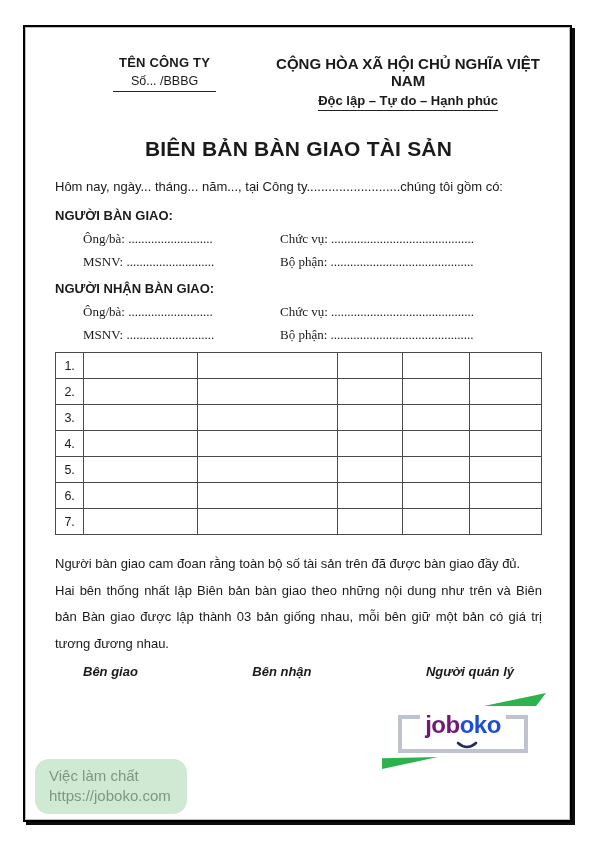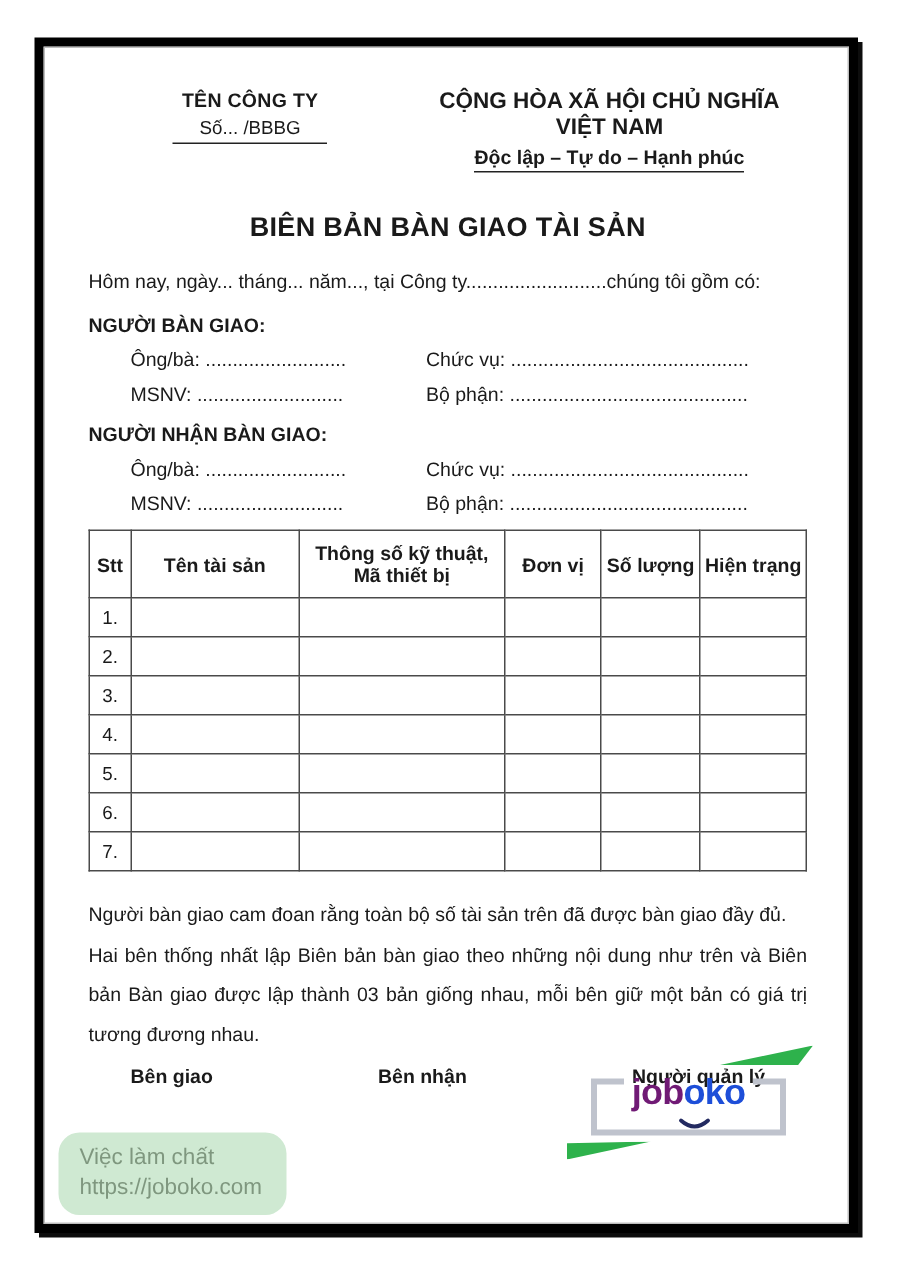--- a/index.html
+++ b/index.html
@@ -1,53 +1,53 @@
 <!DOCTYPE html>
 <html><head>
 <meta charset="utf-8">
 <style>
   html,body{margin:0;padding:0;background:#ffffff;}
   body{width:600px;height:849px;position:relative;font-family:"Liberation Sans",sans-serif;color:#1a1a1a;}
   .page{
     position:absolute;left:23px;top:25px;width:549px;height:797px;
-    background:#fff;border:6px solid #000000;
+    background:#fff;border:2px solid #000000;
     box-shadow:3px 3px 0 #0d0d0d, inset 0 0 0 1px #bdbdbd;
     box-sizing:border-box;overflow:hidden;
   }
   .inner{padding:28px 28px 0 30px;}
   
   .doc-header{display:flex;}
   .dh-left{width:45%;text-align:center;}
   .dh-right{width:55%;text-align:center;}
   .company-title{font-weight:bold;font-size:13px;letter-spacing:.2px;}
   .company-no{display:inline-block;font-size:12.5px;margin-top:4px;padding:0 18px 3px 18px;border-bottom:1px solid #222;}
   .motto1{font-weight:bold;font-size:15px;}
   .motto2{display:inline-block;font-weight:bold;font-size:13px;margin-top:4px;padding-bottom:2px;border-bottom:1px solid #222;}
   .dateline{font-style:italic;font-size:12.5px;margin-top:5px;color:#222;}
   
-  .doc-title{text-align:center;font-weight:bold;font-size:18px;margin:26px 0 18px 0;letter-spacing:.2px;}
+  .doc-title{text-align:center;font-weight:bold;font-size:21px;margin:26px 0 18px 0;letter-spacing:.2px;}
   
   .intro{font-size:13px;margin:0 0 14px 0;}
   .sec-heading{font-weight:bold;font-size:13px;margin:8px 0 4px 0;}
-  .field-row{display:flex;font-size:13px;line-height:23px;}
+  .field-row{display:flex;font-size:13px;line-height:23px;font-family:Liberation Serif, serif;}
   .f-left{width:225px;padding-left:28px;box-sizing:border-box;}
   .f-right{flex:1;}
   .lead{font-size:13px;margin:6px 0 12px 0;}
   
   table{border-collapse:collapse;width:100%;table-layout:fixed;margin-top:6px;}
   th,td{border:1px solid #4a4a4a;}
   th{font-size:13px;font-weight:bold;white-space:pre-line;padding:4px 2px;height:36px;vertical-align:middle;}
   td{height:23px;font-size:12.5px;}
   td.stt{text-align:center;}
   col.c-stt{width:5.8%;} col.c-name{width:23.4%;} col.c-spec{width:28.8%;}
   col.c-unit{width:13.4%;} col.c-qty{width:13.8%;} col.c-state{width:14.8%;}
   
   .closing{margin-top:16px;font-size:13px;line-height:2.05;}
   .closing .just{text-align:justify;}
-  .signatures{display:flex;justify-content:space-between;font-weight:bold;font-size:13px;margin-top:6px;padding:0 28px 0 28px;}
+  .signatures{display:flex;justify-content:space-between;font-weight:bold;font-size:13px;margin-top:6px;padding:0 28px 0 28px;font-style:italic;}
   
   .logo{position:absolute;right:32px;top:668px;width:150px;height:80px;}
   .logo .tray{position:absolute;left:0;top:12px;}
   .logo .wordmark{position:absolute;left:0;top:18px;width:100%;text-align:center;
     font-weight:bold;font-size:24px;letter-spacing:-0.5px;line-height:1;}
   .logo .lg-green{color:#701a75;}
   .logo .lg-navy{color:#1d4ed8;}
   .swoosh-top{position:absolute;right:-8px;top:-2px;width:62px;height:13px;background:#2eb24c;
     clip-path:polygon(0 100%, 100% 0, 84% 100%);}
   .swoosh-bottom{position:absolute;left:-6px;bottom:6px;width:56px;height:12px;background:#2eb24c;
@@ -101,29 +101,20 @@
     <table>
       <colgroup>
         <col class="c-stt">
           <col class="c-name">
           <col class="c-spec">
         <col class="c-unit">
           <col class="c-qty">
           <col class="c-state">
       </colgroup>
       <tbody>
-          <tr>
-        <th>Stt</th>
-        <th>Tên tài sản</th>
-        <th>Thông số kỹ thuật,
-Mã thiết bị</th>
-        <th>Đơn vị</th>
-        <th>Số lượng</th>
-        <th>Hiện trạng</th>
-      </tr>
       <tr>
         <td class="stt">1.</td>
         <td></td>
             <td></td>
         <td></td>
             <td></td>
         <td></td>
       </tr>
       <tr>
         <td class="stt">2.</td>

